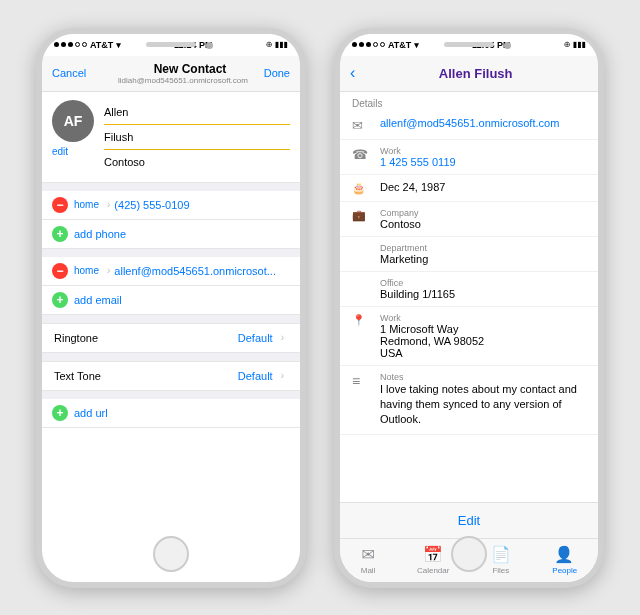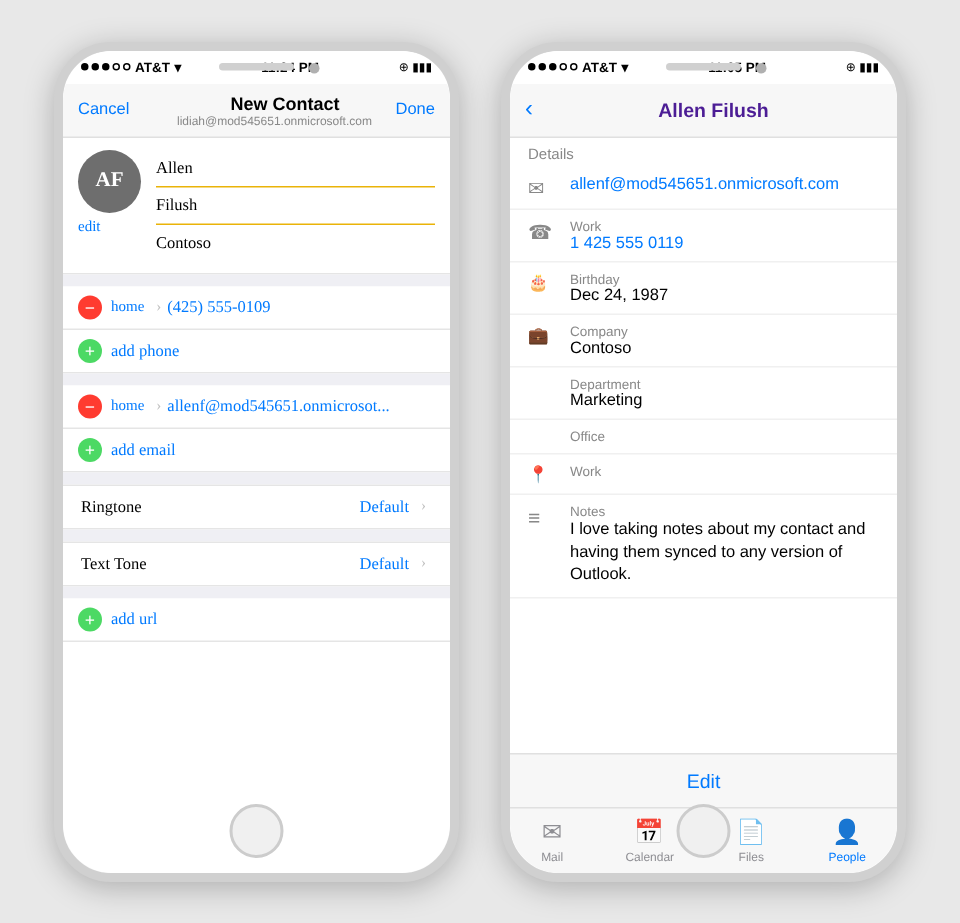--- a/index.html
+++ b/index.html
@@ -110,21 +110,20 @@
       border-radius: 50%;
       border: 2px solid #ccc;
       background: #f0f0f0;
     }
     .phone-content {
       flex: 1;
       overflow: hidden;
       display: flex;
       flex-direction: column;
       padding-bottom: 63px;
-      font-family: Liberation Serif, serif;
     }
 
     
     .nav-bar {
       height: 36px;
       background: #f7f7f7;
       border-bottom: 1px solid #e0e0e0;
       display: flex;
       align-items: center;
       justify-content: space-between;
@@ -530,21 +529,20 @@
           <div class="detail-icon">☎</div>
           <div class="detail-info">
             <div class="detail-label">Work</div>
             <div class="detail-value">1 425 555 0119</div>
           </div>
         </div>
 
         <div class="detail-row">
           <div class="detail-icon" style="font-size:11px;">🎂</div>
           <div class="detail-info">
-            <div class="detail-label">Birthday</div>
             <div class="detail-value black">Dec 24, 1987</div>
           </div>
         </div>
 
         <div class="detail-row">
           <div class="detail-icon" style="font-size:11px;">💼</div>
           <div class="detail-info">
             <div class="detail-label">Company</div>
             <div class="detail-value black">Contoso</div>
           </div>
@@ -555,27 +553,31 @@
           <div class="detail-info">
             <div class="detail-label">Department</div>
             <div class="detail-value black">Marketing</div>
           </div>
         </div>
 
         <div class="detail-row">
           <div class="detail-icon"></div>
           <div class="detail-info">
             <div class="detail-label">Office</div>
+            <div class="detail-value black">Building 1/1165</div>
           </div>
         </div>
 
         <div class="detail-row">
           <div class="detail-icon" style="font-size:11px;">📍</div>
           <div class="detail-info">
             <div class="detail-label">Work</div>
+            <div class="detail-value black" style="white-space: pre-line;">1 Microsoft Way
+Redmond, WA 98052
+USA</div>
           </div>
         </div>
 
         <div class="detail-row">
           <div class="detail-icon" style="font-size:14px;">≡</div>
           <div class="detail-info">
             <div class="detail-label">Notes</div>
             <div class="detail-notes">I love taking notes about my contact and having them synced to any version of Outlook.</div>
           </div>
         </div>

